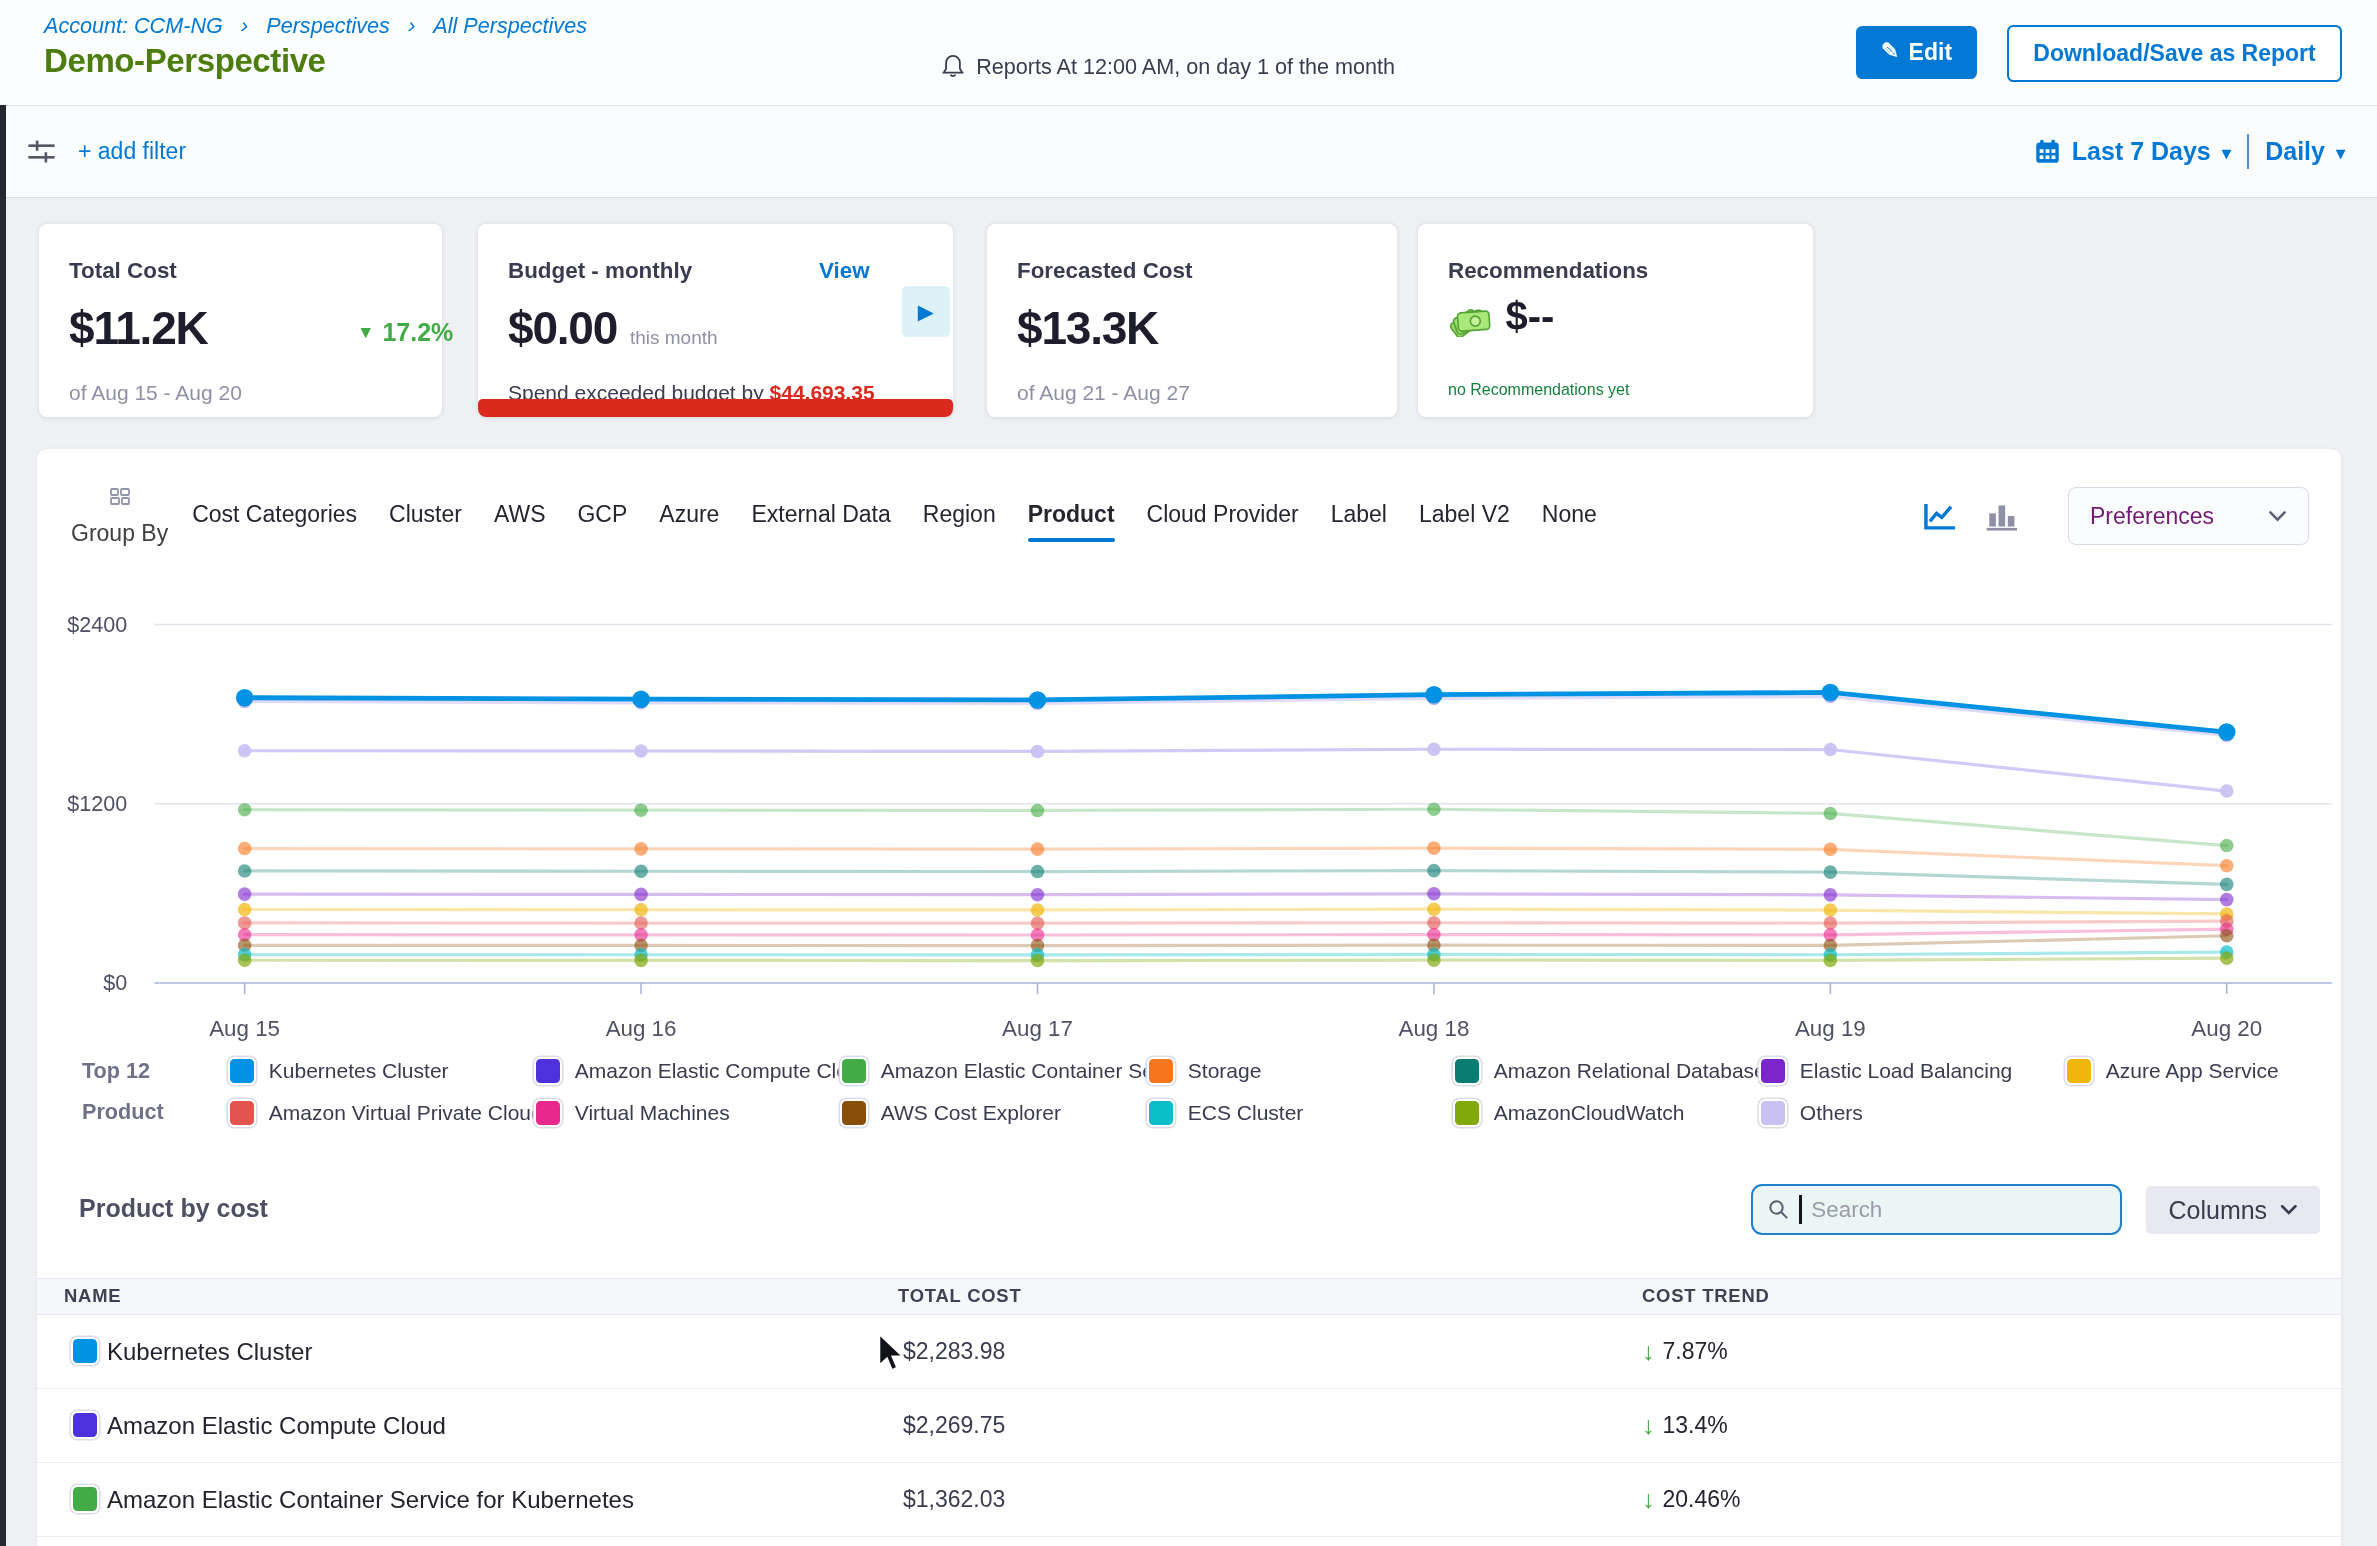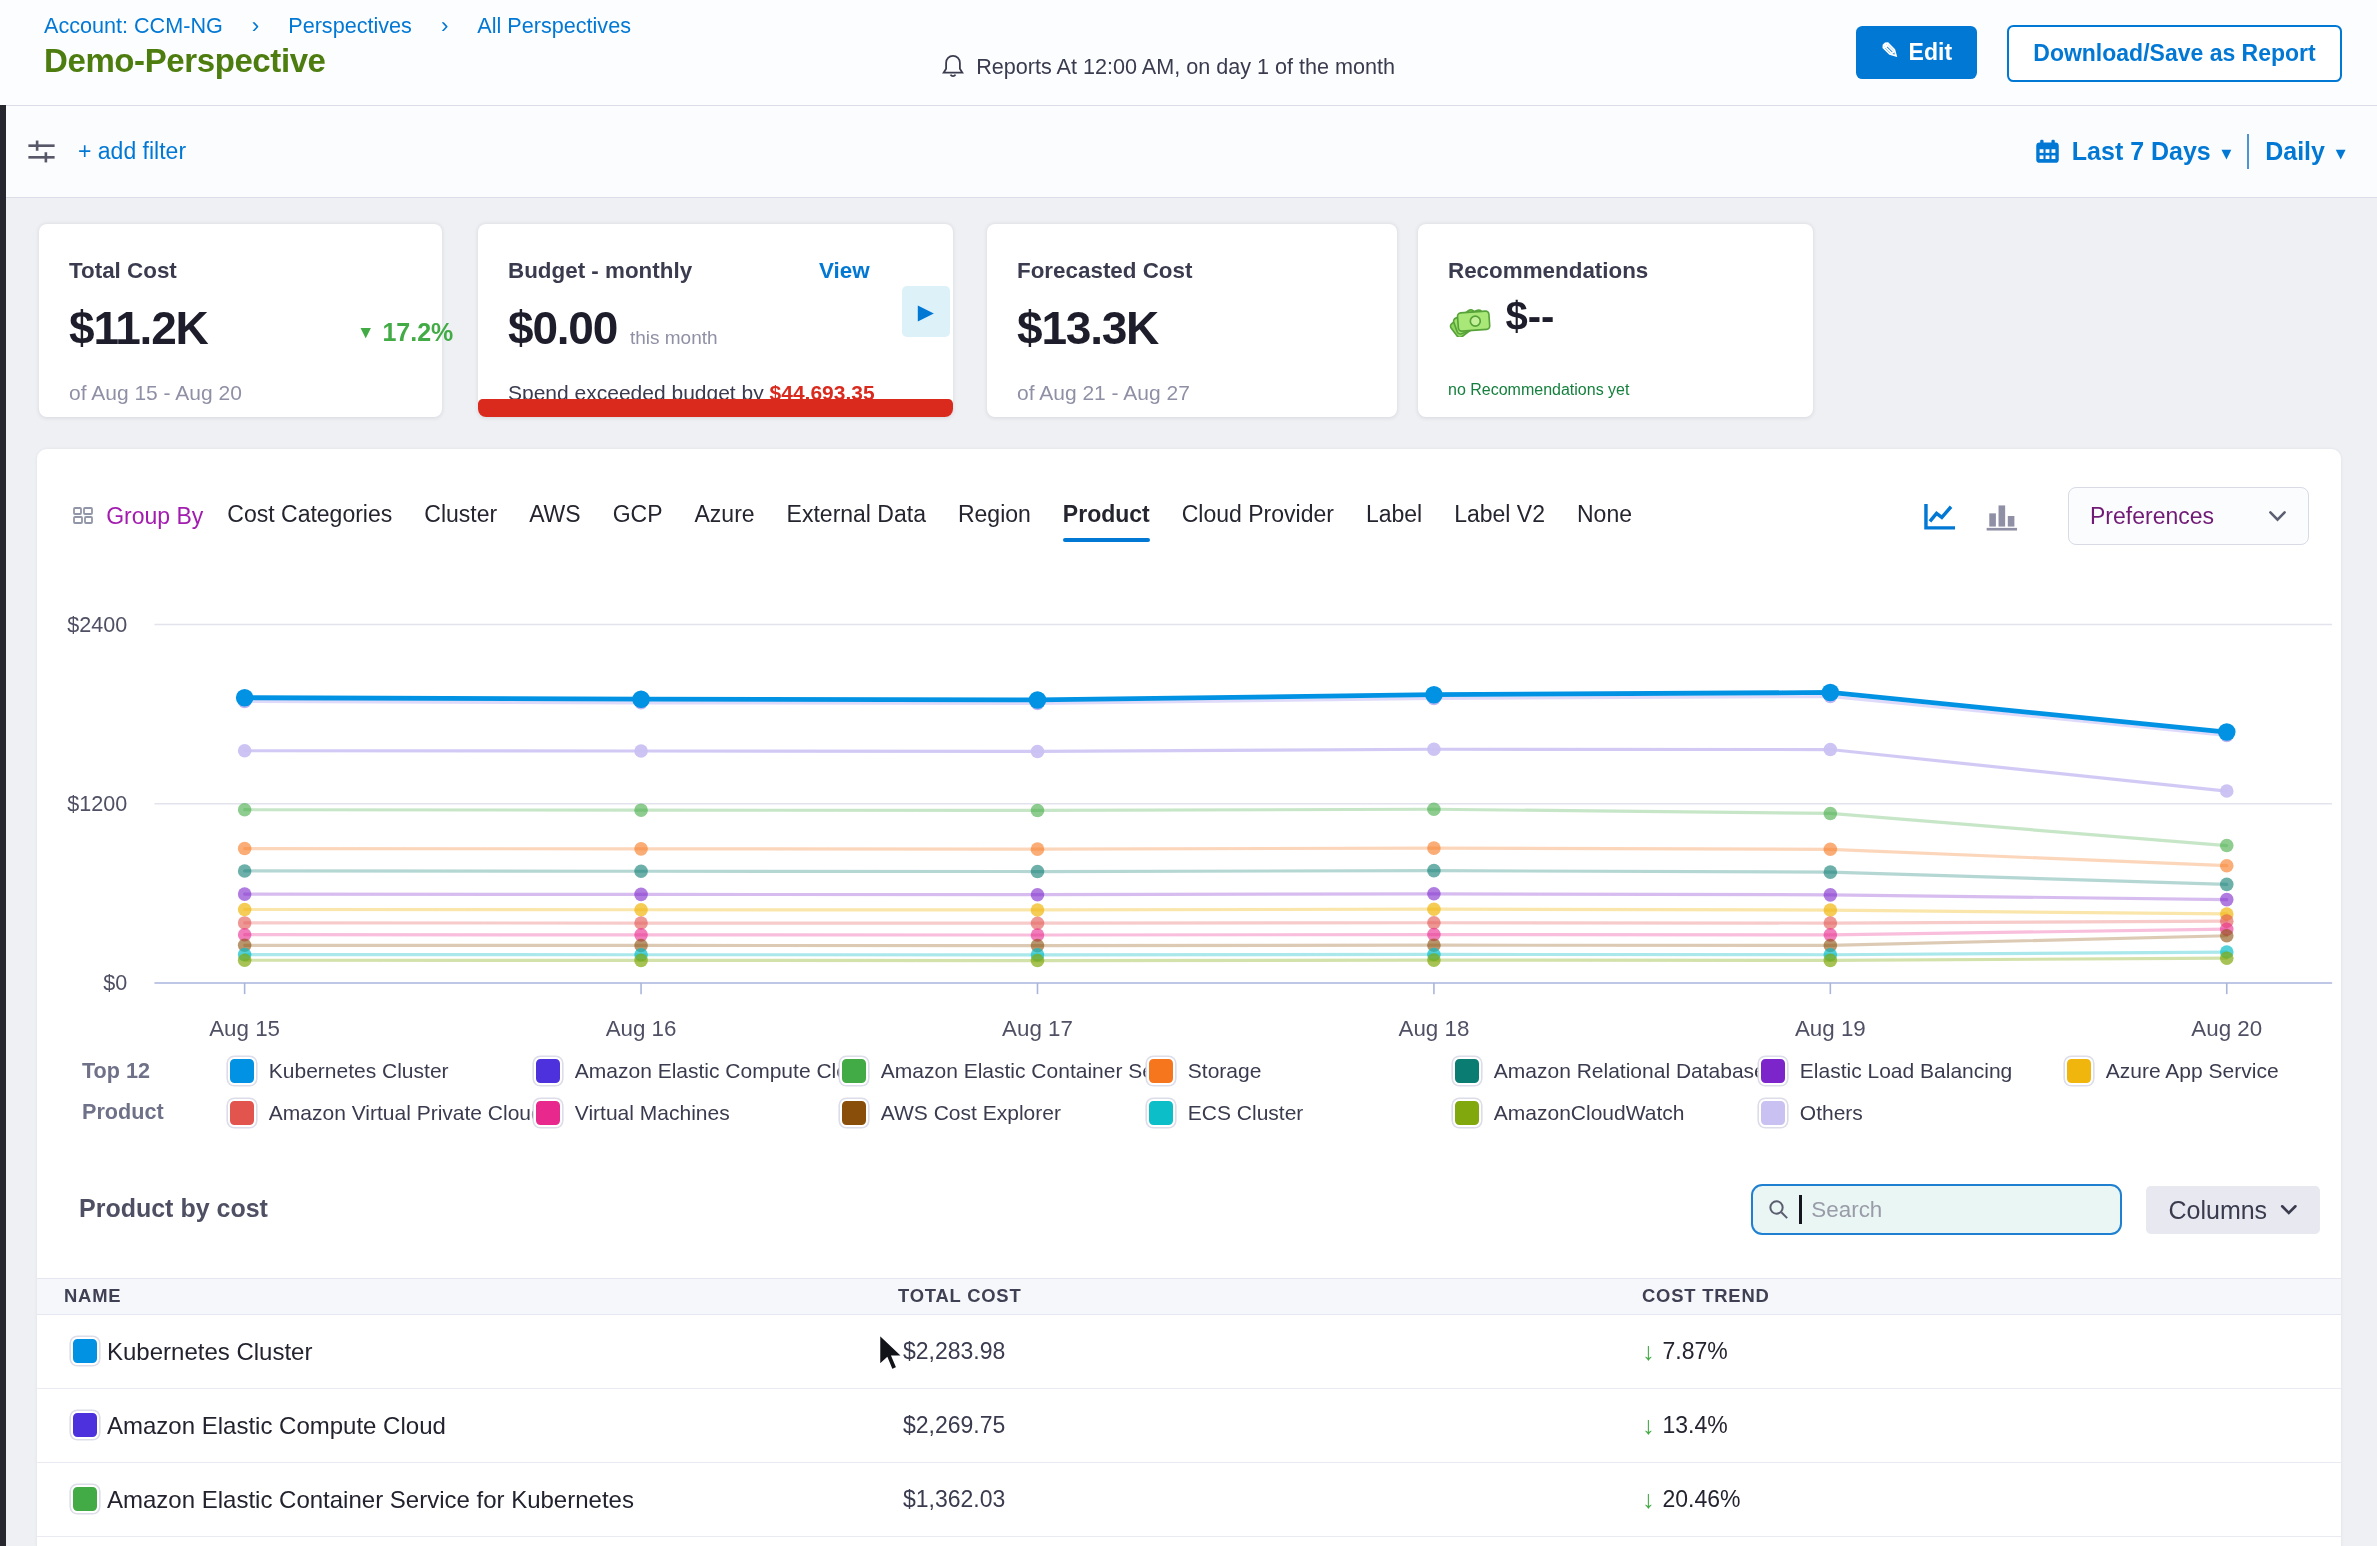--- a/index.html
+++ b/index.html
@@ -2,21 +2,21 @@
 <html style="font-size:12.8px"><head>
 <meta charset="utf-8">
 <style>
   html,body{margin:0;padding:0;}
   body{
     width:2377px;height:1547px;position:relative;overflow:hidden;
     background:#eef0f4;font-family:"Liberation Sans",sans-serif;color:#1d1d2b;
   }
   
   .header{position:absolute;left:0;top:0;width:2377px;height:105px;background:#fcfdfe;}
-  .breadcrumb{position:absolute;left:44px;top:12.8px;font-size:21.6px;display:flex;gap:29px;align-items:center;}
+  .breadcrumb{position:absolute;left:44px;top:12.8px;font-size:21.6px;display:flex;gap:18px;align-items:center;font-style:italic;}
   .crumb{color:#0278d5;cursor:pointer;}
   .crumb-sep{color:#0278d5;font-size:22.4px;}
   .page-title{position:absolute;left:44px;top:42px;font-size:33px;font-weight:700;color:#4d7c0f;letter-spacing:-0.4px;}
   .reports{position:absolute;left:941px;top:54px;display:flex;align-items:center;gap:11.2px;font-size:21.6px;color:#3a3b4e;}
   .btn-edit{position:absolute;left:1856px;top:25.6px;width:121px;height:53px;background:#0278d5;border-radius:6.4px;
     color:#fff;font-size:23px;font-weight:700;display:flex;align-items:center;justify-content:center;gap:9.6px;cursor:pointer;}
   .btn-edit .pencil{font-size:21.6px;transform:translateY(-0.8px);}
   .btn-download{position:absolute;left:2007px;top:25px;width:331px;height:53px;background:#fff;border:2.4px solid #0278d5;
     border-radius:6.4px;color:#0278d5;font-size:23px;font-weight:700;display:flex;align-items:center;justify-content:center;cursor:pointer;}
   
@@ -45,21 +45,21 @@
   .budget-bar{position:absolute;left:0;right:0;bottom:0;height:17.6px;background:#da291d;border-radius:4.8px 4.8px 8px 8px;}
   .budget-expander{position:absolute;right:3.2px;top:62px;width:48px;height:51px;background:#ddf1f8;border-radius:4.8px;
     display:flex;align-items:center;justify-content:center;color:#0278d5;font-size:21px;cursor:pointer;}
   .reco-row{position:absolute;left:30px;top:70px;display:flex;align-items:center;gap:14.4px;}
   .reco-value{font-size:40px;font-weight:800;color:#1d1d2b;}
   .reco-note{position:absolute;left:30px;top:157px;font-size:16px;color:#15803d;}
   
   .panel{position:absolute;left:37px;top:449px;width:2304px;height:1098px;background:#fff;
     border-radius:9.6px 9.6px 0 0;box-shadow:0 0.8px 3.2px rgba(40,41,61,.08);}
   .groupby-row{position:absolute;left:34px;top:35px;right:32px;height:64px;display:flex;align-items:center;}
-  .gb-label{display:flex;align-items:center;gap:11.2px;color:#a21caf;font-size:23px;}
+  .gb-label{display:flex;align-items:center;gap:11.2px;color:#404040;font-size:23px;flex-direction:column;}
   .tabs{display:flex;align-items:center;gap:32px;margin-left:24px;font-size:23px;color:#24252f;}
   .tab{cursor:pointer;white-space:nowrap;position:relative;padding-bottom:3.2px;}
   .tab.active{font-weight:700;}
   .tab.active::after{content:"";position:absolute;left:0;right:0;bottom:-11.2px;height:4px;background:#0278d5;border-radius:2.4px;}
   .gb-right{margin-left:auto;display:flex;align-items:center;gap:25.6px;}
   .chart-type{width:37px;height:32px;cursor:pointer;}
   .btn-preferences{width:241px;height:58px;border:1.6px solid #d8dae6;border-radius:8px;background:#fbfcfd;
     display:flex;align-items:center;justify-content:space-between;padding:0 21px;box-sizing:border-box;
     font-size:23px;color:#701a75;cursor:pointer;margin-left:21px;}
   .chart-wrap{position:absolute;left:0;top:142px;width:2304px;height:463px;}

